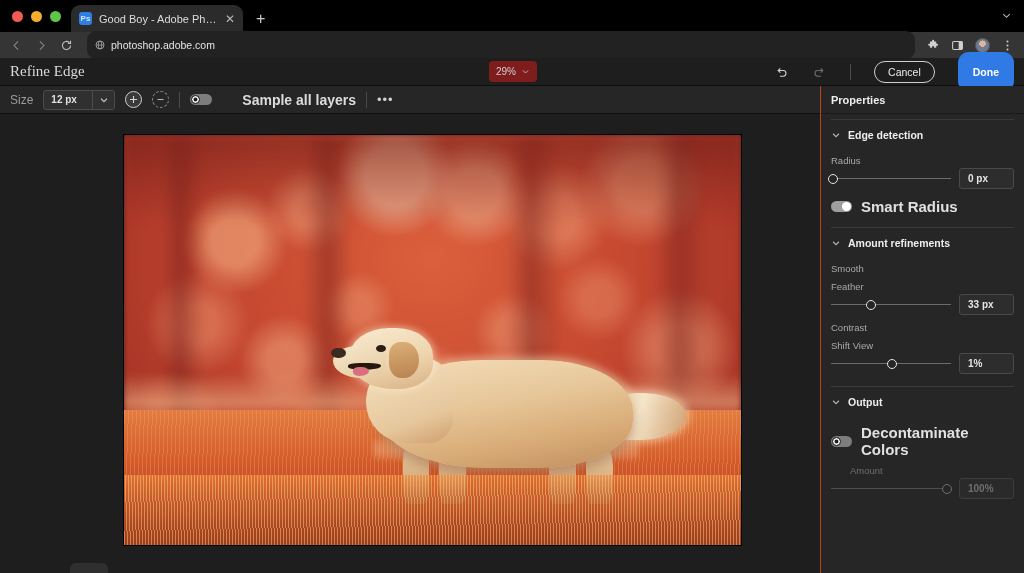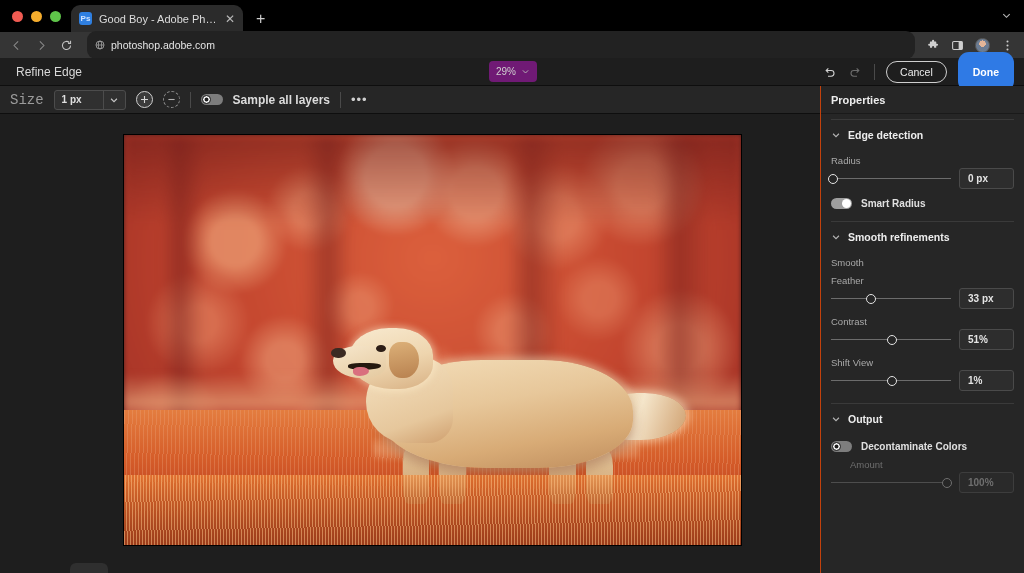--- a/index.html
+++ b/index.html
@@ -60,30 +60,30 @@
     background: radial-gradient(circle at 50% 36%, #e3b598 0 30%, #6b7c93 31% 100%);
     border: 1px solid #5c5c5c;
   }
 
   
   .ps-header {
     position: absolute; top: 58px; left: 0; width: 1024px; height: 28px;
     background: #1e1e1e; border-bottom: 1px solid #0e0e0e;
     display: flex; align-items: center;
   }
-  .ps-mode { color: #d9d9d9; font-size: 12px; padding-left: 16px; font-weight: 500; }
+  .ps-mode { color: #d9d9d9; font-size: 15px; padding-left: 10px; font-weight: 500; font-family: Liberation Serif, serif; }
   .zoom-chip {
     position: absolute; left: 489px; top: 61px; height: 21px; min-width: 46px;
-    background: #701a75; border-radius: 4px; display: flex;
+    background: #7f1d1d; border-radius: 4px; display: flex;
     align-items: center; justify-content: center; gap: 5px; padding: 0 7px;
   }
   .zoom-val { color: #cfcfcf; font-size: 10px; }
   .hdr-right {
     position: absolute; right: 10px; top: 58px; height: 28px;
-    display: flex; align-items: center; gap: 11px;
+    display: flex; align-items: center; gap: 23px;
   }
   .icon-btn { color: #d2d2d2; display: flex; align-items: center; }
   .icon-btn.dim { color: #6d6d6d; }
   .vdiv { width: 1px; height: 16px; background: #4a4a4a; }
   .btn-cancel {
     height: 22px; padding: 0 13px; border-radius: 11px;
     border: 1px solid #cfcfcf; color: #ececec; font-size: 10.5px;
     display: flex; align-items: center; background: transparent;
   }
   .btn-done {
@@ -91,21 +91,21 @@
     background: #2f7ae5; color: #ffffff; font-size: 10.5px; font-weight: 600;
     display: flex; align-items: center; border: none;
   }
 
   
   .optbar {
     position: absolute; top: 86px; left: 0; width: 820px; height: 28px;
     background: #262626; border-bottom: 1px solid #0e0e0e;
     display: flex; align-items: center; padding-left: 10px; gap: 10px;
   }
-  .opt-label { color: #9b9b9b; font-size: 14px; font-family: Liberation Mono, monospace; }
+  .opt-label { color: #9b9b9b; font-size: 12px; }
   .size-field {
     display: flex; align-items: center; height: 20px;
     background: #303030; border: 1px solid #4c4c4c; border-radius: 3px; overflow: hidden;
   }
   .size-val { width: 48px; color: #e0e0e0; font-size: 10px; padding-left: 7px; font-weight: 600; }
   .size-caret {
     width: 22px; height: 100%; border-left: 1px solid #4c4c4c;
     display: flex; align-items: center; justify-content: center; color: #c6c6c6;
   }
   .circ-btn {
@@ -118,21 +118,21 @@
   .toggle {
     width: 22px; height: 11px; border-radius: 6px; position: relative; flex: none;
   }
   .toggle .knob {
     position: absolute; top: 1px; width: 9px; height: 9px; border-radius: 50%;
   }
   .toggle.off { background: #7d7d7d; }
   .toggle.off .knob { left: 1px; background: #ffffff; border: 1px solid #3a3a3a; background: #1e1e1e; box-shadow: 0 0 0 1.5px #ffffff inset; }
   .toggle.on { background: #9e9e9e; }
   .toggle.on .knob { right: 1px; background: #ffffff; }
-  .opt-text { color: #dcdcdc; font-size: 12px; font-weight: 600; }
+  .opt-text { color: #dcdcdc; font-size: 14px; font-weight: 600; margin-left: 20px; }
   .dots { color: #cfcfcf; font-size: 13px; letter-spacing: 1px; }
 
   
   .canvas-area {
     position: absolute; top: 114px; left: 0; width: 820px; height: 459px;
     background: #1e1e1e; overflow: hidden;
   }
   .photo {
     position: absolute; left: 124px; top: 21px; width: 617px; height: 410px;
     overflow: hidden; box-shadow: 0 0 0 1px #000;
@@ -298,21 +298,21 @@
     border: 1.6px solid #e4e4e4; background: #262626; transform: translateX(-50%);
   }
   .thumb.disabled { border-color: #6f6f6f; }
   .numbox {
     width: 55px; height: 21px; background: #2d2d2d; border: 1px solid #4a4a4a;
     border-radius: 3px; color: #e4e4e4; font-size: 10px; font-weight: 600;
     display: flex; align-items: center; padding-left: 8px; flex: none;
   }
   .numbox.disabled { background: #2a2a2a; border-color: #3d3d3d; color: #6f6f6f; }
   .toggle-row { display: flex; align-items: center; gap: 9px; margin-top: 9px; }
-  .toggle-label { color: #e0e0e0; font-size: 10px; font-weight: 600; }
+  .toggle-label { color: #e0e0e0; font-size: 15px; font-weight: 600; }
   .panel .toggle { width: 21px; height: 11px; }
 </style>
 </head>
 <body>
 
 <div id="app">
 
   <div class="titlebar">
     <div class="traffic">
       <span class="light l-red"></span>
@@ -407,21 +407,21 @@
         </svg>
     </span>
     <span class="vdiv"></span>
     <button class="btn-cancel">Cancel</button>
     <button class="btn-done">Done</button>
   </div>
 
   <div class="optbar">
     <span class="opt-label">Size</span>
     <div class="size-field">
-      <span class="size-val">1 px</span>
+      <span class="size-val">12 px</span>
       <span class="size-caret">
         <svg width="10" height="10" viewBox="0 0 12 12">
             <path d="M2.5 4.5L6 8l3.5-3.5" fill="none" stroke="currentColor" stroke-width="1.3"></path>
           </svg>
       </span>
     </div>
     <span class="circ-btn active">
       <svg width="11" height="11" viewBox="0 0 12 12">
           <path d="M6 2.2v7.6M2.2 6h7.6" stroke="currentColor" stroke-width="1.2"></path>
         </svg>
@@ -500,42 +500,35 @@
     </div>
     <div class="divider" style="margin-top:12px"></div>
 
     <div class="sect">
       <div class="sect-head">
         <span class="chev">
           <svg width="10" height="10" viewBox="0 0 12 12">
               <path d="M2.5 4.5L6 8l3.5-3.5" fill="none" stroke="currentColor" stroke-width="1.3"></path>
             </svg>
         </span>
-        <span>Smooth refinements</span>
+        <span>Amount refinements</span>
       </div>
 
       <div class="field-label">Smooth</div>
 
       <div class="field-label">Feather</div>
       <div class="slider-row">
         <div class="slider">
           <div class="track"></div>
             <div class="thumb" style="left:33%"></div>
         </div>
         <div class="numbox">33 px</div>
       </div>
 
       <div class="field-label">Contrast</div>
-      <div class="slider-row">
-        <div class="slider">
-          <div class="track"></div>
-            <div class="thumb" style="left:51%"></div>
-        </div>
-        <div class="numbox">51%</div>
-      </div>
 
       <div class="field-label">Shift View</div>
       <div class="slider-row">
         <div class="slider">
           <div class="track"></div>
             <div class="thumb" style="left:51%"></div>
         </div>
         <div class="numbox">1%</div>
       </div>
     </div>

